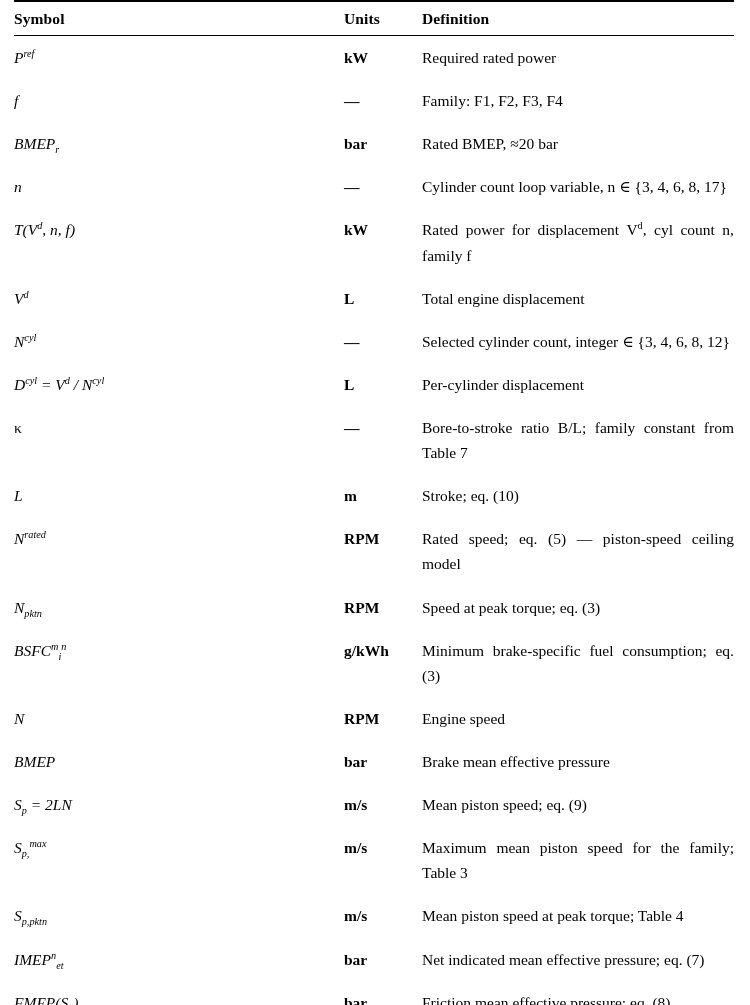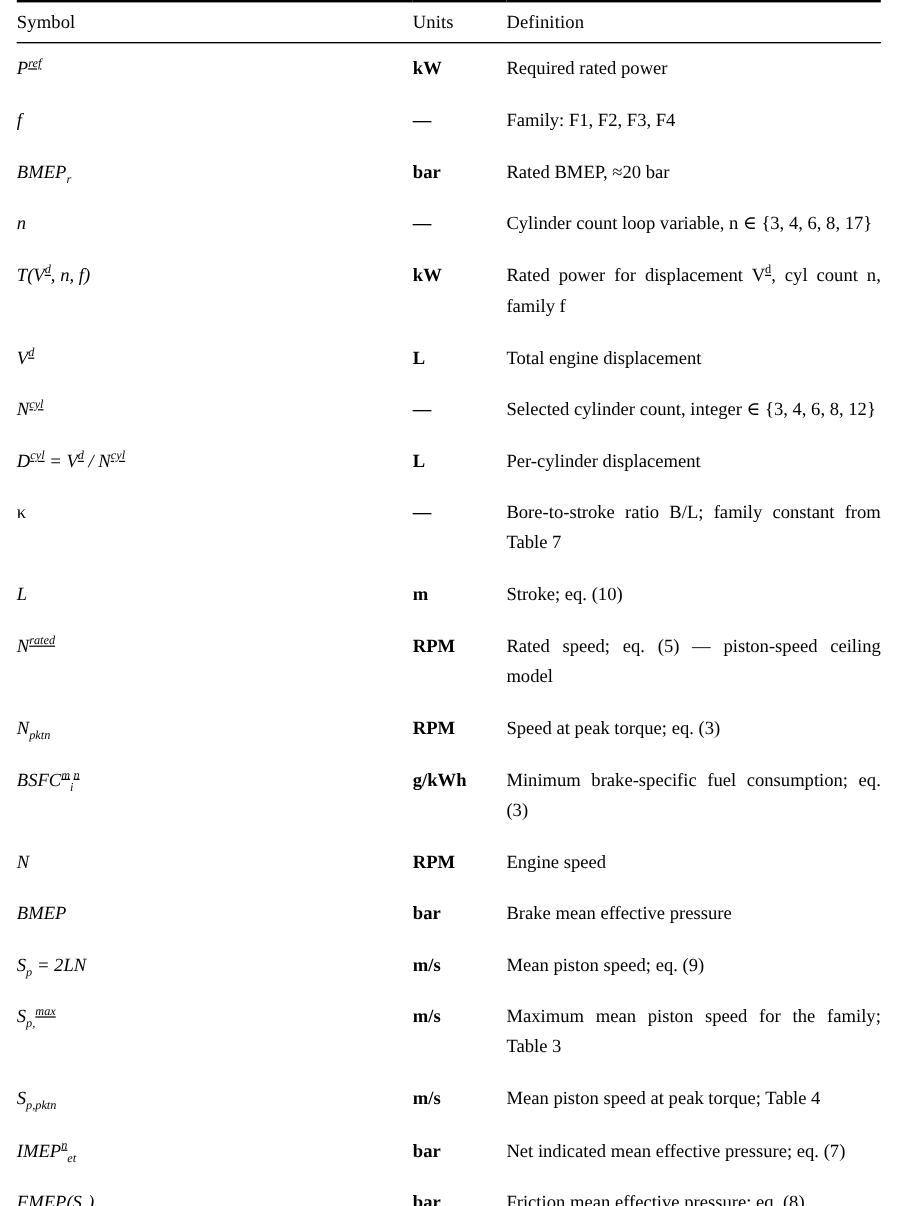--- a/index.html
+++ b/index.html
@@ -27,21 +27,21 @@
   }
   table.symbol-table col.c-symbol { width: 330px; }
   table.symbol-table col.c-units  { width: 78px; }
   table.symbol-table col.c-def    { width: 312px; }
 
   thead tr.header-row {
     border-top: 2.5px solid #000;
     border-bottom: 1.2px solid #000;
   }
   thead th {
-    font-weight: normal;
+    font-weight: bold;
     font-size: 15.5px;
     text-align: left;
     vertical-align: bottom;
     padding: 8px 0 7px 0;
     letter-spacing: 0.1px;
   }
   tbody td {
     font-size: 15.5px;
     vertical-align: top;
     padding: 9px 0 9px 0;
@@ -60,21 +60,21 @@
   td.def {
     text-align: justify;
     text-align-last: left;
     hyphens: none;
   }
   .nonitalic { font-style: normal; }
   sup, sub {
     font-size: 0.66em;
     line-height: 0;
   }
-  sup { vertical-align: super; text-decoration: underline; }
+  sup { vertical-align: super; }
   sub { vertical-align: sub; }
   sub.bi { font-style: italic; font-weight: normal; }
   .kappa { font-style: normal; }
 </style>
 </head>
 <body>
 
 <div class="table-wrap">
   <table class="symbol-table">
     <colgroup>

